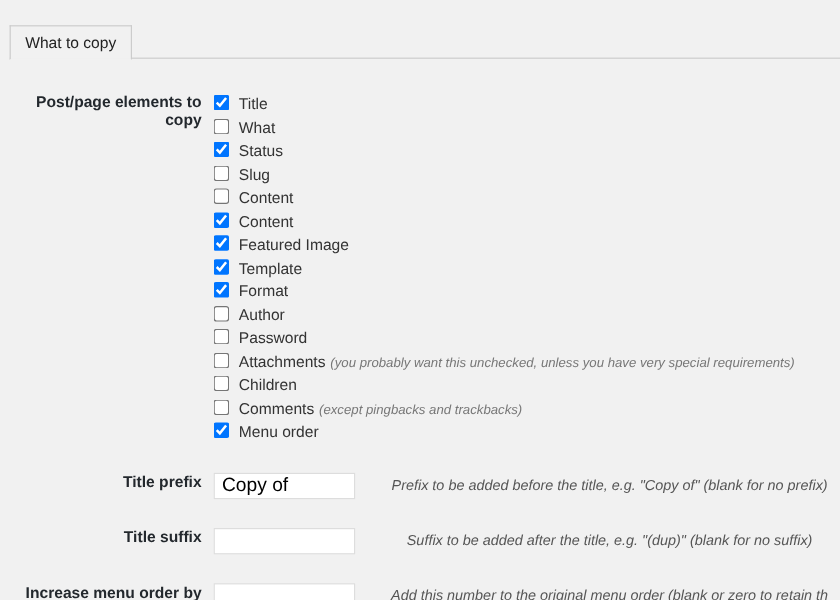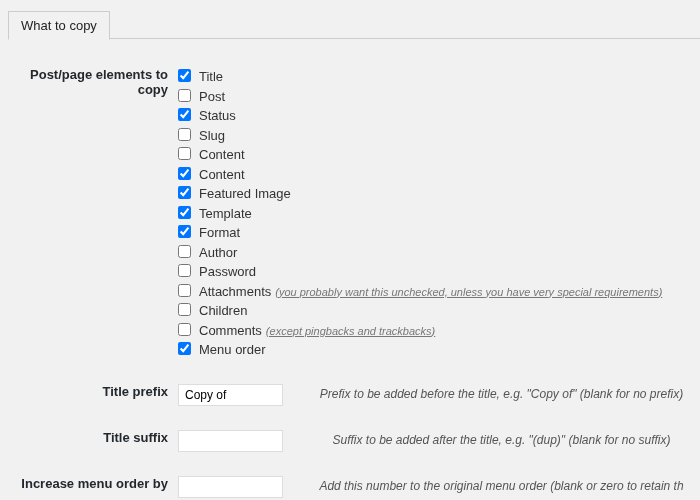--- a/index.html
+++ b/index.html
@@ -1,48 +1,48 @@
 <!DOCTYPE html>
 <html><head>
 <meta charset="utf-8">
 <style>
   * { box-sizing: border-box; margin: 0; padding: 0; }
   body { font-family: -apple-system, "Helvetica Neue", Arial, sans-serif; font-size: 13px; color: #333; background: #f1f1f1; width: 700px; height: 500px; overflow: hidden; }
   .wrap { padding: 0 0 0 8px; }
-  .tabs { display: flex; gap: 4px; padding-top: 10px; }
+  .tabs { display: flex; gap: 4px; padding-top: 20px; }
   .tab { border: 1px solid #ccc; background: #e4e4e4; padding: 6px 12px; font-size: 13px; color: #555; cursor: pointer; border-bottom: none; }
   .tab.active { background: #f1f1f1; color: #222; border-bottom: 1px solid #f1f1f1; position: relative; top: 1px; }
   .tabline { border-bottom: 1px solid #ccc; margin-top: -1px; }
   table.form { width: 100%; border-collapse: collapse; margin-top: 10px; }
   table.form th { text-align: right; vertical-align: top; width: 170px; padding: 18px 10px 6px 2px; font-weight: 600; font-size: 13px; color: #23282d; }
   table.form td { padding: 18px 8px 6px 0; vertical-align: top; }
   .checks label { display: block; line-height: 1.5; font-size: 13px; color: #333; }
   .checks input { margin-right: 8px; position: relative; top: 1px; }
-  .hint { color: #777; font-size: 11px; font-style: italic; margin-left: 4px; text-decoration: underline; }
-  input.text { width: 105px; height: 22px; border: 1px solid #ddd; background: #fff; padding: 2px 6px; font-size: 12px; }
+  .hint { color: #777; font-size: 11px; font-style: italic; margin-left: 4px; }
+  input.text { width: 118px; height: 22px; border: 1px solid #ddd; background: #fff; padding: 2px 6px; font-size: 16px; }
   .desc { font-style: italic; color: #555; font-size: 12px; }
   td.split { display: flex; gap: 28px; align-items: flex-start; }
   td.split .desc-col { flex: 1; padding-top: 2px; text-align: center; }
 </style>
 </head>
 <body>
 
 <div class="wrap">
   <div class="tabs">
     <div class="tab active">What to copy</div>
   </div>
   <div class="tabline"></div>
 
   <table class="form">
     <tbody>
         <tr>
       <th><span>Post/page elements to copy</span></th>
       <td class="checks">
         <label><input type="checkbox" checked="" style=""><span>Title</span></label>
-        <label><input type="checkbox" style=""><span>Post</span></label>
+        <label><input type="checkbox" style=""><span>What</span></label>
         <label><input type="checkbox" checked="" style=""><span>Status</span></label>
         <label><input type="checkbox" style=""><span>Slug</span></label>
         <label><input type="checkbox" style=""><span>Content</span></label>
         <label><input type="checkbox" checked="" style=""><span>Content</span></label>
         <label><input type="checkbox" checked="" style=""><span>Featured Image</span></label>
         <label><input type="checkbox" checked="" style=""><span>Template</span></label>
         <label><input type="checkbox" checked="" style=""><span>Format</span></label>
         <label><input type="checkbox" style=""><span>Author</span></label>
         <label><input type="checkbox" style=""><span>Password</span></label>
         <label><input type="checkbox" style=""><span>Attachments</span><span class="hint">(you probably want this unchecked, unless you have very special requirements)</span></label>

